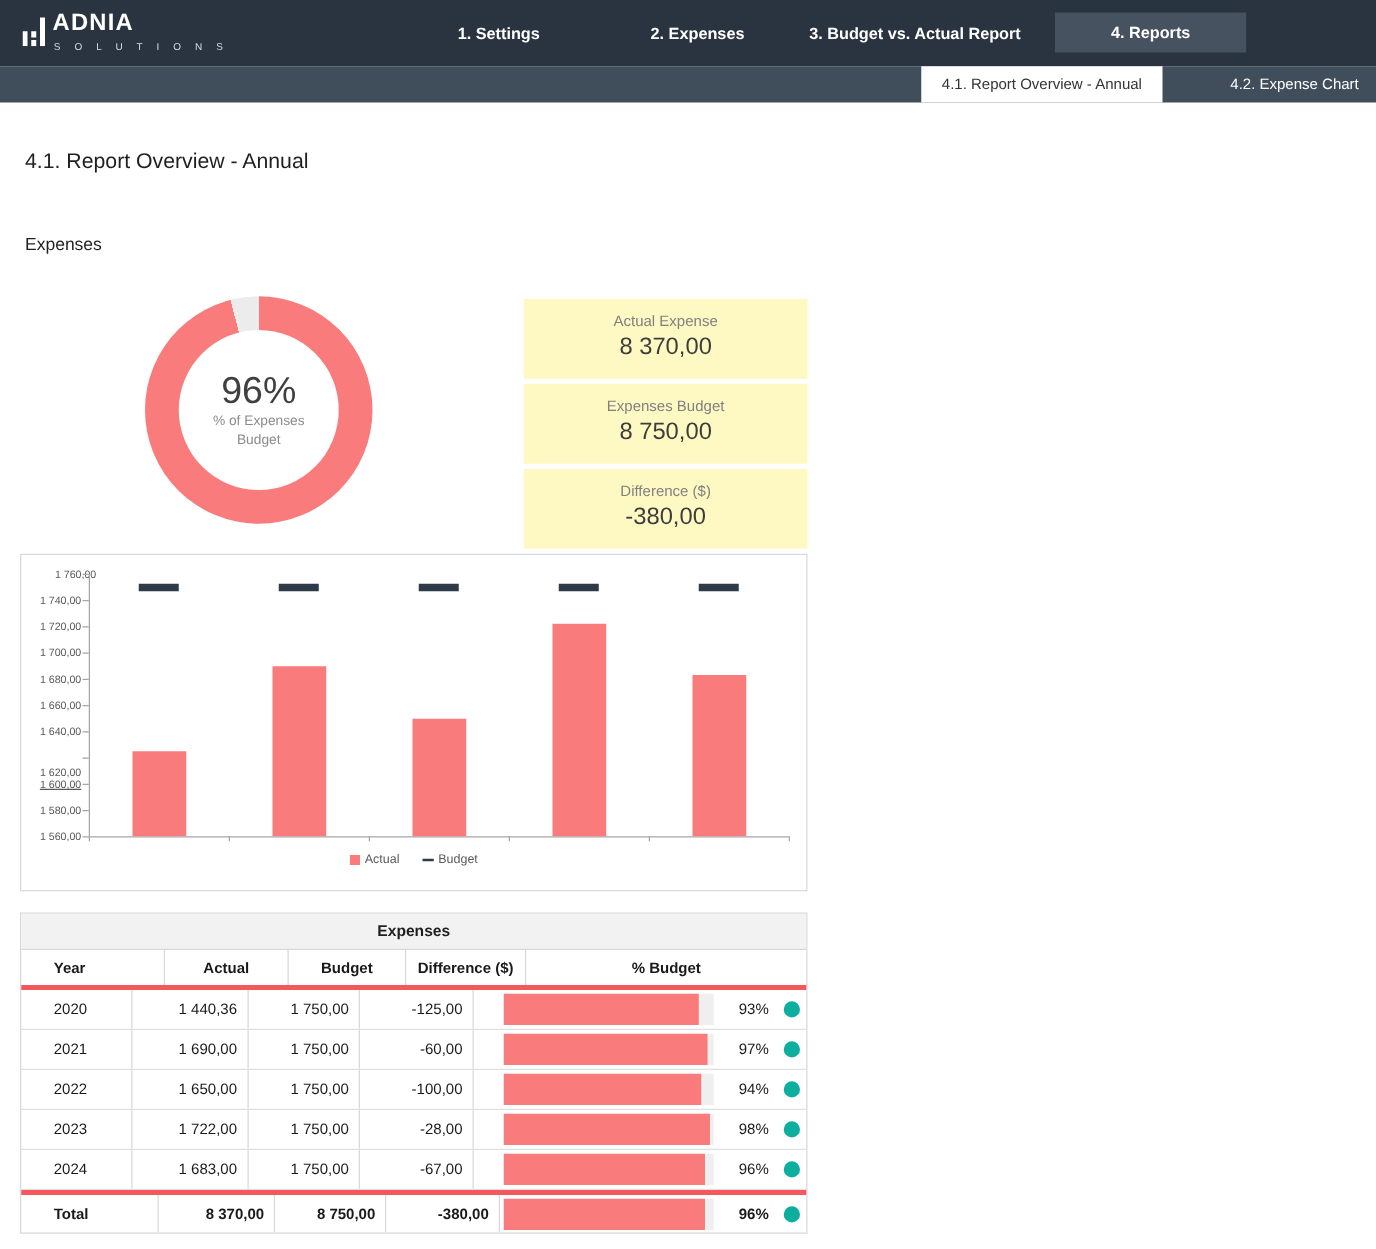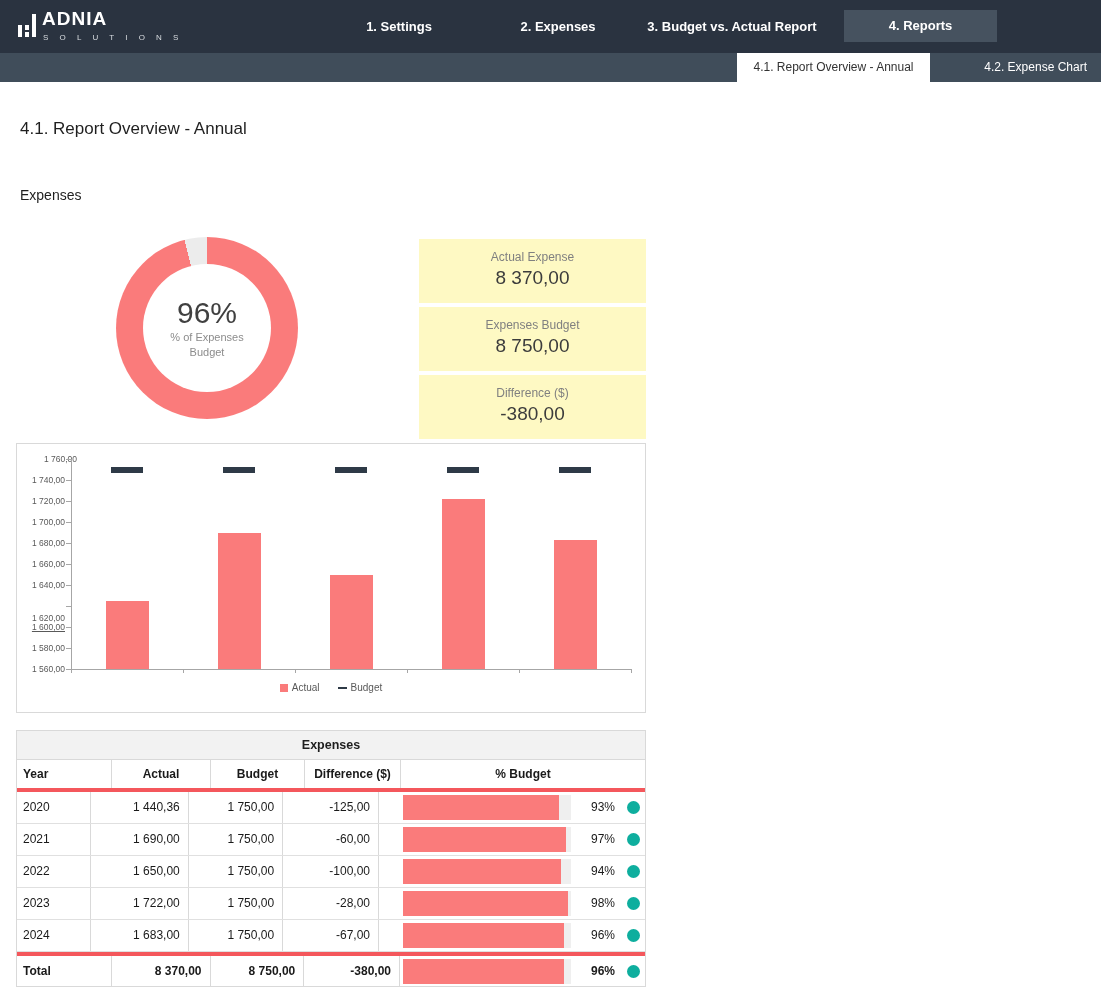--- a/index.html
+++ b/index.html
@@ -62,21 +62,21 @@
                font-size:12px; color:#1a1a1a; background:#fff; }
   .t-title { height:29px; line-height:29px; text-align:center; font-weight:bold; font-size:12.5px;
              background:#f2f2f2; border-bottom:1px solid #d9d9d9; color:#1f1f1f; }
   .t-row { display:flex; align-items:stretch; }
   .t-head { height:32px; border-bottom:4px solid #f4575c; font-weight:bold; }
   .t-head > div { line-height:28px; }
   .t-data { height:32px; border-bottom:1px solid #e0e0e0;gap:21px; }
   .t-data > div { line-height:31px; }
   .t-total { height:34px; border-top:4px solid #f4575c; font-weight:bold; border-bottom:none; }
   .t-total > div { line-height:30px; }
-  .c-year { width:95px; padding-left:6px; border-right:1px solid #d9d9d9; }
+  .c-year { width:95px; padding-left:6px; border-right:1px solid #d9d9d9;margin-left:20px; }
   .c-actual { width:99px; border-right:1px solid #d9d9d9; }
   .c-budget { width:94px; border-right:1px solid #d9d9d9; }
   .c-diff { width:96px; border-right:1px solid #d9d9d9; }
   .c-pct { flex:1; }
   .t-head .c-actual, .t-head .c-budget, .t-head .c-diff, .t-head .c-pct { text-align:center; }
   .num { text-align:right; padding-right:8px; }
   .pct-cell { display:flex; align-items:center; }
   .pct-track { margin-left:3px; width:168px; height:25px; background:#efefef; }
   .pct-bar { height:25px; }
   .pct-label { width:44px; text-align:right; }

